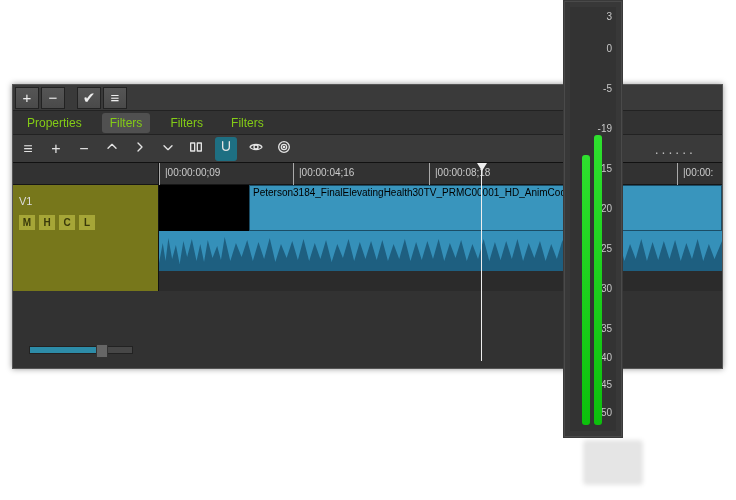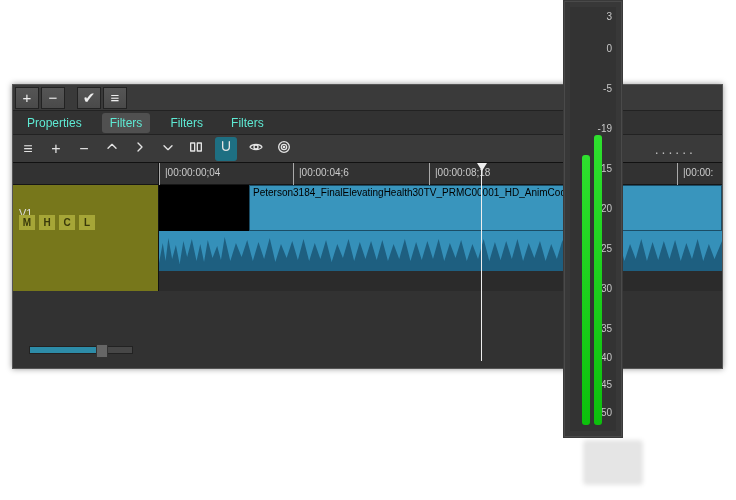--- a/index.html
+++ b/index.html
@@ -1,29 +1,29 @@
 <!DOCTYPE html>
 <html><head>
 <meta charset="utf-8">
 <style>
   * { box-sizing:border-box; margin:0; padding:0; font-family:Arial,Helvetica,sans-serif; }
   body { background:#fff; width:736px; height:500px; position:relative; overflow:hidden; }
   .app { position:absolute; left:12px; top:84px; width:711px; height:285px; background:#323232; border:1px solid #555; box-shadow:0 0 6px rgba(0,0,0,.4); }
   .toolbar-top { height:26px; background:#3a3a3a; display:flex; align-items:center; gap:2px; padding:2px; border-bottom:1px solid #222; }
   .tb-btn { width:24px; height:22px; background:linear-gradient(#555,#4a4a4a); border:1px solid #222; color:#eee; font-size:15px; display:flex; align-items:center; justify-content:center; cursor:pointer; }
   .tabs { height:24px; background:#323232; display:flex; align-items:center; gap:12px; padding:0 6px; border-bottom:1px solid #222; }
-  .tab { color:#5eead4; font-size:12px; padding:3px 8px; cursor:pointer; }
+  .tab { color:#84cc16; font-size:12px; padding:3px 8px; cursor:pointer; }
   .tab.active { background:#505050; border-radius:3px; }
   .toolbar2 { position:relative; height:28px; background:#3a3a3a; display:flex; align-items:center; gap:10px; padding:0 6px; border-bottom:1px solid #111; }
   .ic { color:#e2e2e2; font-size:16px; width:18px; text-align:center; cursor:pointer; }
   .ic.active { background:#1e6f82; border-radius:3px; padding:2px; width:22px; }
   .dotdot { position:absolute; right:26px; color:#bbb; font-size:14px; letter-spacing:3px; }
   .timeline-wrap { display:flex; height:128px; background:#2b2b2b; }
   .track-head { width:146px; background:#77771b; position:relative; border-right:1px solid #111; }
-  .track-head .lbl { color:#ddd; font-size:11px; position:absolute; left:6px; top:32px;margin-top:12px; }
+  .track-head .lbl { color:#ddd; font-size:11px; position:absolute; left:6px; top:32px; }
   .track-head .boxes { position:absolute; left:6px; top:52px; display:flex; gap:4px; }
   .track-head .boxes span { width:16px; height:15px; background:#a6a637; color:#3a3a0a; font-size:10px; font-weight:bold; display:flex; align-items:center; justify-content:center; }
   .ruler { height:22px; background:#323232; border-bottom:1px solid #161616; position:relative; color:#ccc; font-size:10px; }
   .ruler .tc { position:absolute; top:4px; }
   .ruler .tc::before { content:""; position:absolute; left:-6px; top:-4px; width:1px; height:22px; background:#aaa; }
   .track-area { flex:1; position:relative; background:#2b2b2b; }
   .clip-black { position:absolute; left:0; top:22px; width:90px; height:46px; background:#000; }
   .clip { position:absolute; left:90px; top:22px; right:0; height:46px; background:#3995bd; border:1px solid #1b4d66; color:#000;}
   .clip-title { font-size:10px; position:absolute; left:3px; top:1px; white-space:nowrap; overflow:hidden; right:3px; }
   .wave { position:absolute; left:0; top:68px; right:0; height:40px; background:#3590b9; }
@@ -96,22 +96,22 @@
       <span class="lbl">V1</span>
       <div class="boxes">
         <span>M</span>
         <span>H</span>
         <span>C</span>
         <span>L</span>
       </div>
     </div>
     <div class="track-area">
       <div class="ruler">
-        <span class="tc" style="left:6px">|00:00:00;04</span>
-        <span class="tc" style="left:140px">|00:00:04;6</span>
+        <span class="tc" style="left:6px">|00:00:00;09</span>
+        <span class="tc" style="left:140px">|00:00:04;16</span>
         <span class="tc" style="left:276px">|00:00:08;18</span>
         <span class="tc" style="left:524px">|00:00:</span>
       </div>
       <div class="clip-black"></div>
       <div class="clip">
         <div class="clip-title">Peterson3184_FinalElevatingHealth30TV_PRMC00001_HD_AnimCod</div>
       </div>
       <div class="wave">
         <svg viewBox="0 0 600 40" preserveAspectRatio="none">
           <rect width="600" height="40" fill="#3590b9"></rect>

